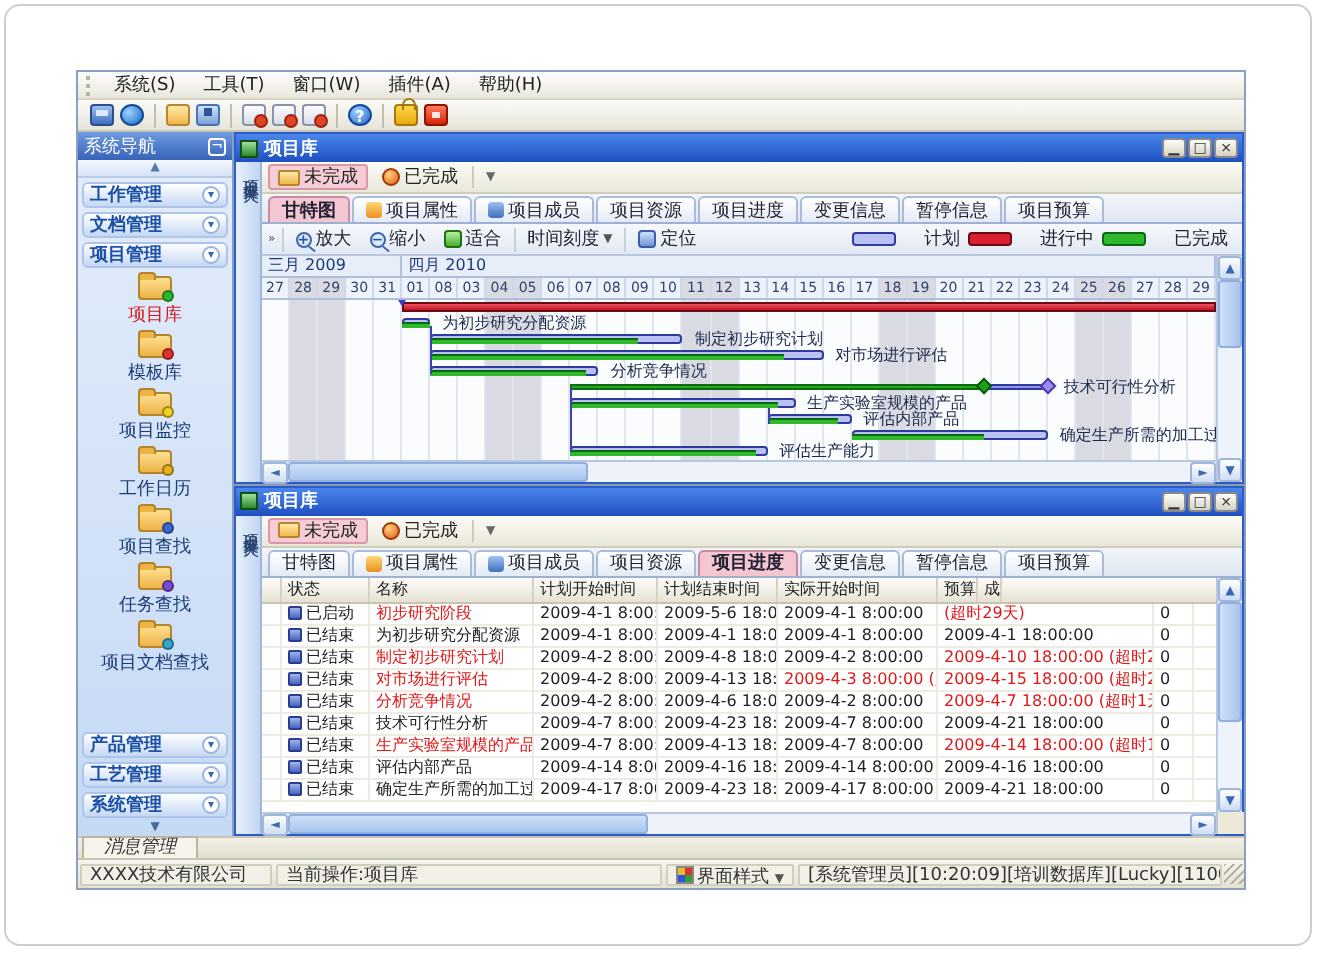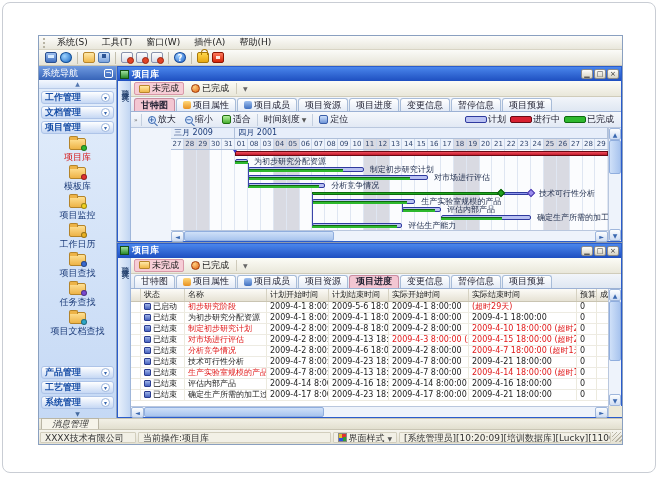--- a/index.html
+++ b/index.html
@@ -75,25 +75,25 @@
 
   
   .gtoolbar { height:16px; background:linear-gradient(#f6f8fc,#e2e9f4); border-bottom:1px solid #b9c7de; display:flex; align-items:center; gap:3px; padding:0 3px; font-size:9px; color:#223; }
   .gt-btn { display:flex; align-items:center; gap:2px; padding:0 3px; height:13px; }
   .mag { width:8px; height:8px; border:1px solid #3a68b0; border-radius:50%; position:relative; background:#dceaff; font-size:7px; line-height:7px; text-align:center; color:#2a58a0; font-weight:bold; }
   .mag::after { content:""; position:absolute; right:-3px; bottom:-2px; width:4px; height:1px; background:#3a68b0; transform:rotate(40deg); }
   .fit-ico { width:9px; height:9px; background:linear-gradient(#b8f0a0,#48b030); border:1px solid #207010; border-radius:2px; }
   .loc-ico { width:9px; height:9px; background:linear-gradient(#cfe0fa,#6f95d8); border:1px solid #3a5ea8; border-radius:2px; }
   .gt-sep { width:1px; height:12px; background:#c4cfdf; }
   .gt-legend { margin-left:auto; display:flex; align-items:center; gap:4px; padding-right:4px; }
-  .leg-item { display:flex; align-items:center; gap:1px; }
+  .leg-item { display:flex; align-items:center; gap:14px; }
   .leg-swatch { width:22px; height:7px; border-radius:2px; }
 
   
-  .gantt-wrap { flex:1; display:flex; min-height:0;margin-left:40px; }
+  .gantt-wrap { flex:1; display:flex; min-height:0; }
   .gantt-area { flex:1; display:flex; flex-direction:column; min-width:0; }
   .g-months { height:11px; display:flex; background:#e7eefa; border-bottom:1px solid #aebfda; }
   .g-month { font-size:8px; color:#1a3a78; padding-left:3px; border-right:1px solid #aebfda; line-height:10px; white-space:nowrap; overflow:hidden; }
   .g-days { height:11px; display:flex; background:#eef3fb; border-bottom:1px solid #aebfda; }
   .g-day { flex:1; font-size:7px; color:#30456e; text-align:center; line-height:10px; border-right:1px solid #ccd8ec; }
   .g-day.we { background:#d9dae2; }
   .g-body { flex:1; position:relative; background:#fbfcfe; overflow:hidden; }
   .g-cols { position:absolute; inset:0; display:flex; }
   .g-col { flex:1; border-right:1px solid #dfe6f2; }
   .g-col.we { background:#d9dae2; }
@@ -348,21 +348,21 @@
                   <div class="leg-item">
                     <span class="leg-swatch" style="background: rgb(46, 184, 46); border: 1px solid rgb(14, 106, 14);"></span>
                     <span>已完成</span>
                   </div>
                 </div>
             </div>
             <div class="gantt-wrap">
               <div class="gantt-area">
                 <div class="g-months" id="g-months">
                     <div class="g-month" style="width: 14.7059%;">三月 2009</div>
-                    <div class="g-month" style="width: 85.2941%;">四月 2001</div>
+                    <div class="g-month" style="width: 85.2941%;">四月 2010</div>
                   </div>
                 <div class="g-days" id="g-days">
                     <div class="g-day">27</div>
                     <div class="g-day we">28</div>
                     <div class="g-day we">29</div>
                     <div class="g-day">30</div>
                     <div class="g-day">31</div>
                     <div class="g-day">01</div>
                     <div class="g-day">08</div>
                     <div class="g-day">03</div>
@@ -558,21 +558,20 @@
               </div>
             <div class="tbl-wrap">
               <div class="tbl-area">
                 <div class="tbl-header" id="tbl-header">
                     <div class="th" style="width: 10px;"></div>
                     <div class="th" style="width: 44px;">状态</div>
                     <div class="th" style="width: 82px;">名称</div>
                     <div class="th" style="width: 62px;">计划开始时间</div>
                     <div class="th" style="width: 60px;">计划结束时间</div>
                     <div class="th" style="width: 80px;">实际开始时间</div>
-                    <div class="th" style="width: 108px;">实际结束时间</div>
                     <div class="th" style="width: 20px;">预算</div>
                     <div class="th" style="width: 12px;">成</div>
                   </div>
                 <div class="tbl-rows" id="tbl-rows">
                     <div class="tr">
                       <div class="td" style="width: 10px;"></div>
                       <div class="td" style="width: 44px;">
                         <span class="row-ico"></span>
                         <span>已启动</span>
                       </div>

